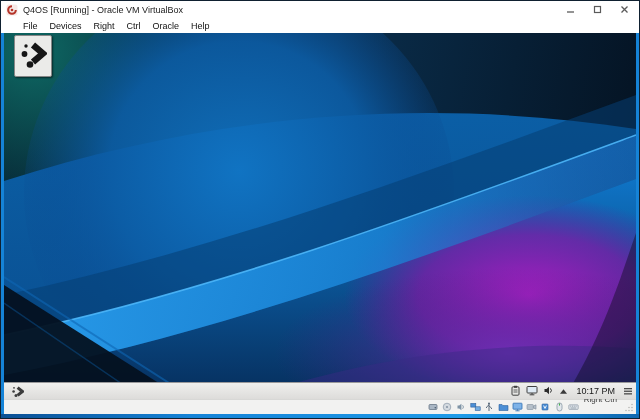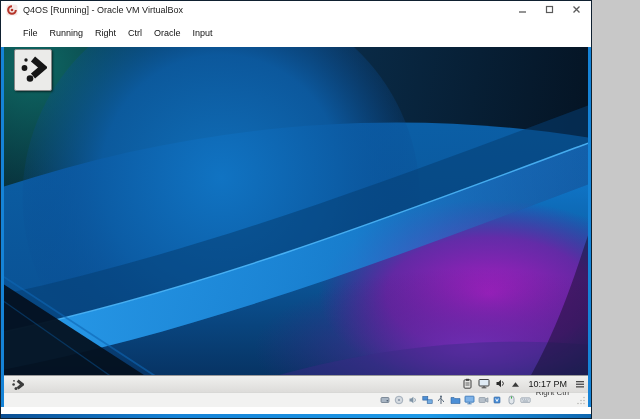--- a/index.html
+++ b/index.html
@@ -1,20 +1,20 @@
 <!DOCTYPE html>
 <html><head>
 <meta charset="utf-8">
 <style>
   * { box-sizing: border-box; margin: 0; padding: 0; }
   html,body { width:640px; height:419px; background:#c8c8c8; font-family:"Liberation Sans",sans-serif; }
 
   .vbwindow{
-    width:592px; height:419px; display:flex; flex-direction:column;
-    background:#ffffff; border:1px solid #0f2030; position:relative; overflow:hidden;gap:7px;
+    width:640px; height:419px; display:flex; flex-direction:column;
+    background:#ffffff; border:1px solid #0f2030; position:relative; overflow:hidden;
   }
 
   
   .titlebar{ height:17px; display:flex; align-items:center; padding:0 5px; background:#fff; flex:0 0 auto; }
   .vm-icon{ width:12px; height:12px; flex:0 0 auto; }
   .title-text{ font-size:9px; color:#1b1b1b; margin-left:5px; flex:1; white-space:nowrap; overflow:hidden; }
   .win-controls{ display:flex; align-items:center; gap:17px; margin-right:5px; }
   .win-btn{ width:10px; height:10px; display:flex; align-items:center; justify-content:center; cursor:default; }
 
   
@@ -89,25 +89,25 @@
       <span class="win-btn">
         <svg width="9" height="9" viewBox="0 0 9 9">
             <path d="M1.5 1.5 L7.5 7.5 M7.5 1.5 L1.5 7.5" stroke="#5a5a5a" stroke-width="1.3"></path>
           </svg>
       </span>
     </div>
   </div>
 
   <div class="menubar">
     <span class="menu-item">File</span>
-    <span class="menu-item">Running</span>
+    <span class="menu-item">Devices</span>
     <span class="menu-item">Right</span>
     <span class="menu-item">Ctrl</span>
     <span class="menu-item">Oracle</span>
-    <span class="menu-item">Input</span>
+    <span class="menu-item">Help</span>
   </div>
 
   <div class="bodyframe">
 
     <div class="guest">
 
       <svg class="wallpaper" viewBox="0 0 632 366" preserveAspectRatio="none">
         <defs>
           <radialGradient id="domeGrad" cx="50%" cy="45%" r="55%">
             <stop offset="0%" stop-color="#1176c6"></stop>

